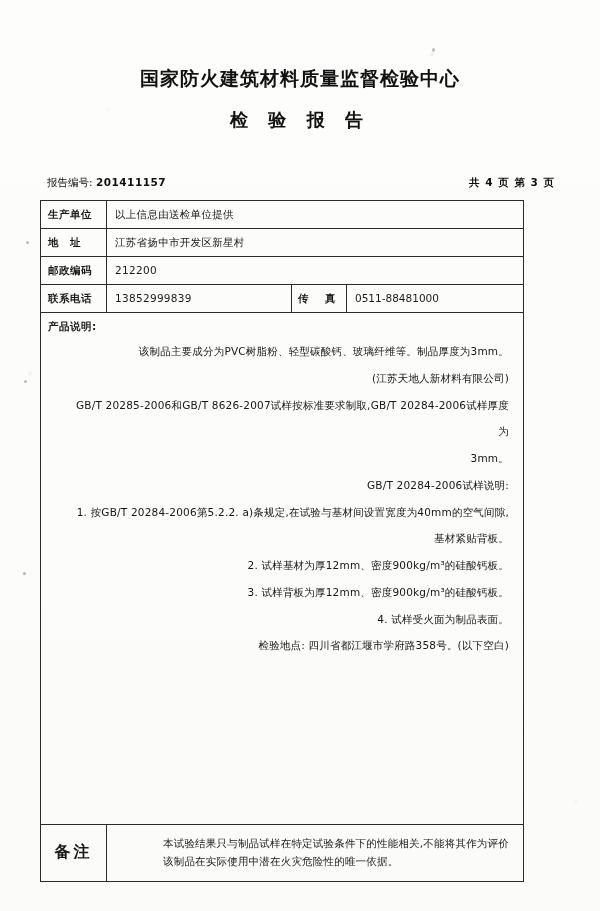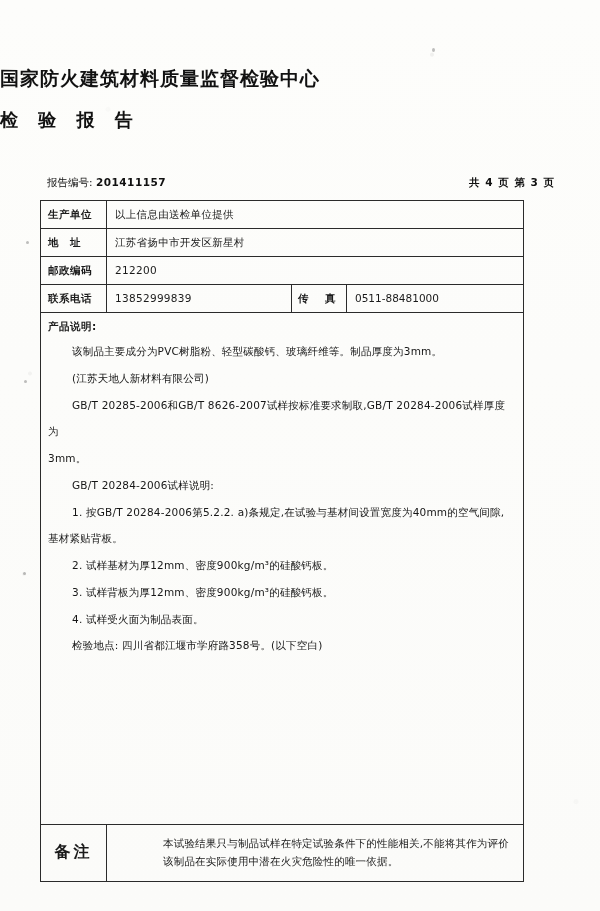--- a/index.html
+++ b/index.html
@@ -32,20 +32,21 @@
       radial-gradient(circle at 5% 41%, rgba(0,0,0,0.04) 0 1.5px, transparent 2.5px),
       radial-gradient(circle at 4% 63%, rgba(0,0,0,0.03) 0 1.5px, transparent 2.5px),
       radial-gradient(circle at 96% 88%, rgba(0,0,0,0.02) 0 2px, transparent 3px);
     pointer-events: none;
   }
   .title-block {
     position: absolute;
     left: 0;
     top: 66px;
     width: 600px;
+    text-align: center;
   }
   .doc-title {
     font-family: "DejaVu Sans", "Liberation Sans", sans-serif;
     font-size: 19px;
     font-weight: bold;
     letter-spacing: 1px;
     color: #111;
   }
   .doc-subtitle {
     margin-top: 16px;
@@ -136,20 +137,21 @@
   }
   .desc-head {
     padding: 7px 6px 4px 7px;
     font-size: 10.5px;
     font-weight: bold;
     letter-spacing: 0.5px;
   }
   .desc-body {
     padding: 0 14px 16px 7px;
     min-height: 470px;
+    text-align: right;
   }
   .p {
     font-size: 10.5px;
     line-height: 2.55;
     color: #161616;
     letter-spacing: 0.2px;
     margin: 0;
   }
   .p.indent {
     text-indent: 24px;

